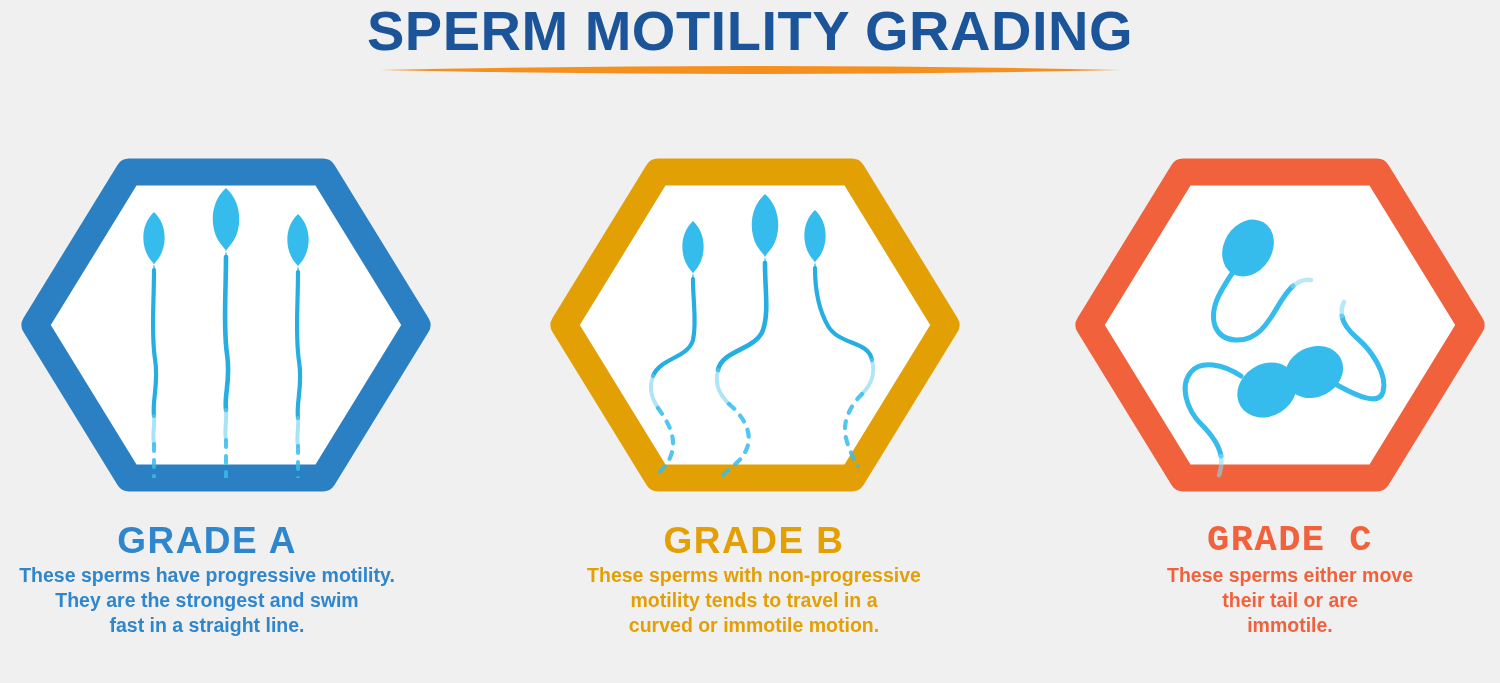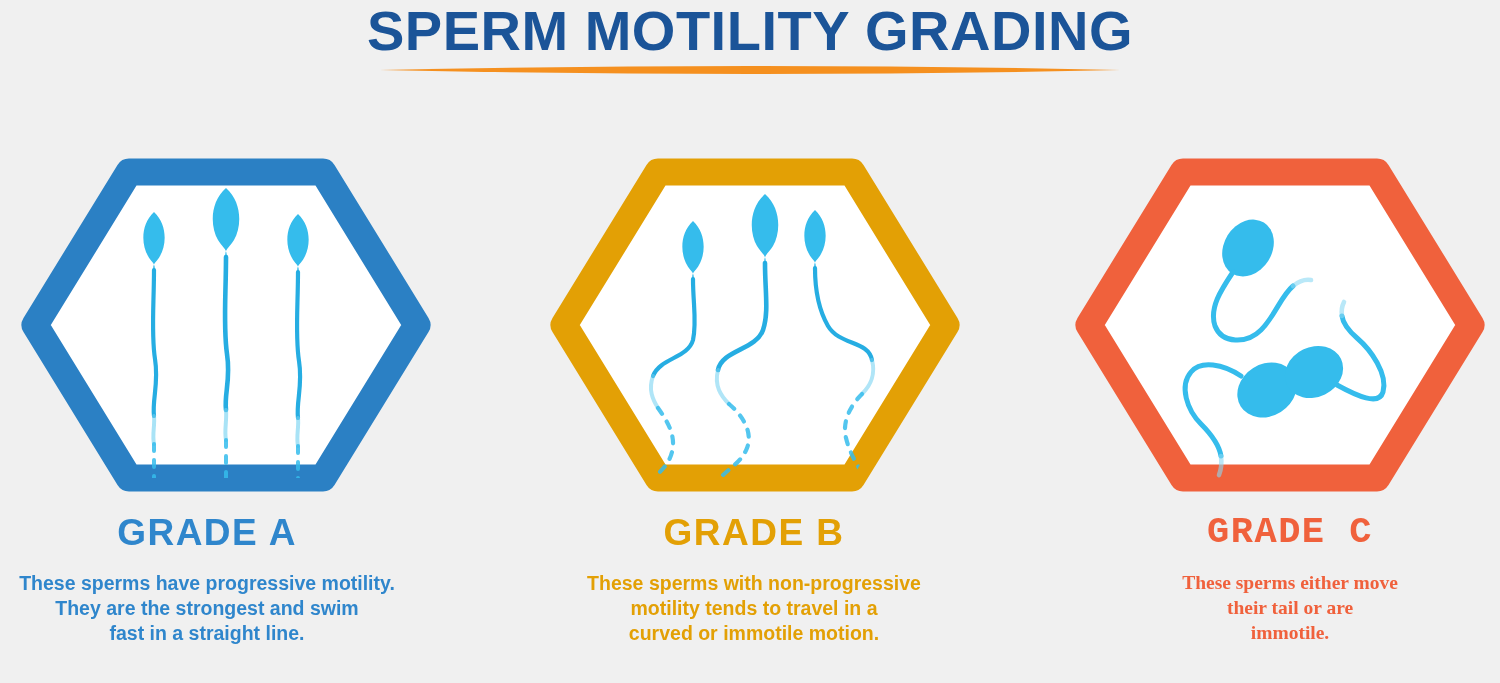--- a/index.html
+++ b/index.html
@@ -73,43 +73,43 @@
   .hex-wrap {
     width: 440px;
     height: 370px;
     display: flex;
     align-items: center;
     justify-content: center;
   }
   .hex-svg { display: block; }
 
   .grade-label {
-    margin-top: 4px;
+    margin-top: 12px;
     font-family: "Liberation Sans", sans-serif;
     font-size: 37px;
     font-weight: bold;
     letter-spacing: 1.5px;
     line-height: 1;
   }
   .grade-desc {
-    margin-top: 20px;
+    margin-top: 4px;
     font-family: "Liberation Sans", sans-serif;
     font-size: 19.5px;
     font-weight: bold;
     line-height: 1.28;
     text-align: center;
     white-space: pre-line;
   }
 
   .card-a .grade-label { color: #2f86cc; }
   .card-a .grade-desc  { color: #2f86cc; }
   .card-b .grade-label { color: #e3a005; }
   .card-b .grade-desc  { color: #e3a005; }
   .card-c .grade-label { color: #f0613c; font-family: Liberation Mono, monospace; }
-  .card-c .grade-desc  { color: #f0613c; font-family: Liberation Serif, serif; }
+  .card-c .grade-desc  { color: #f0613c; }
 
   .card-a .hex-wrap { margin-left: -48px; }
   .card-a .grade-label, .card-a .grade-desc { margin-right: 86px; }
   .card-b .hex-wrap { margin-left: 10px; }
   .card-b .grade-label, .card-b .grade-desc { margin-left: 8px; text-align: center; }
   .card-c .hex-wrap { margin-left: 60px; }
   .card-c .grade-label, .card-c .grade-desc { margin-left: 80px; }
 </style>
 </head>
 <body>

